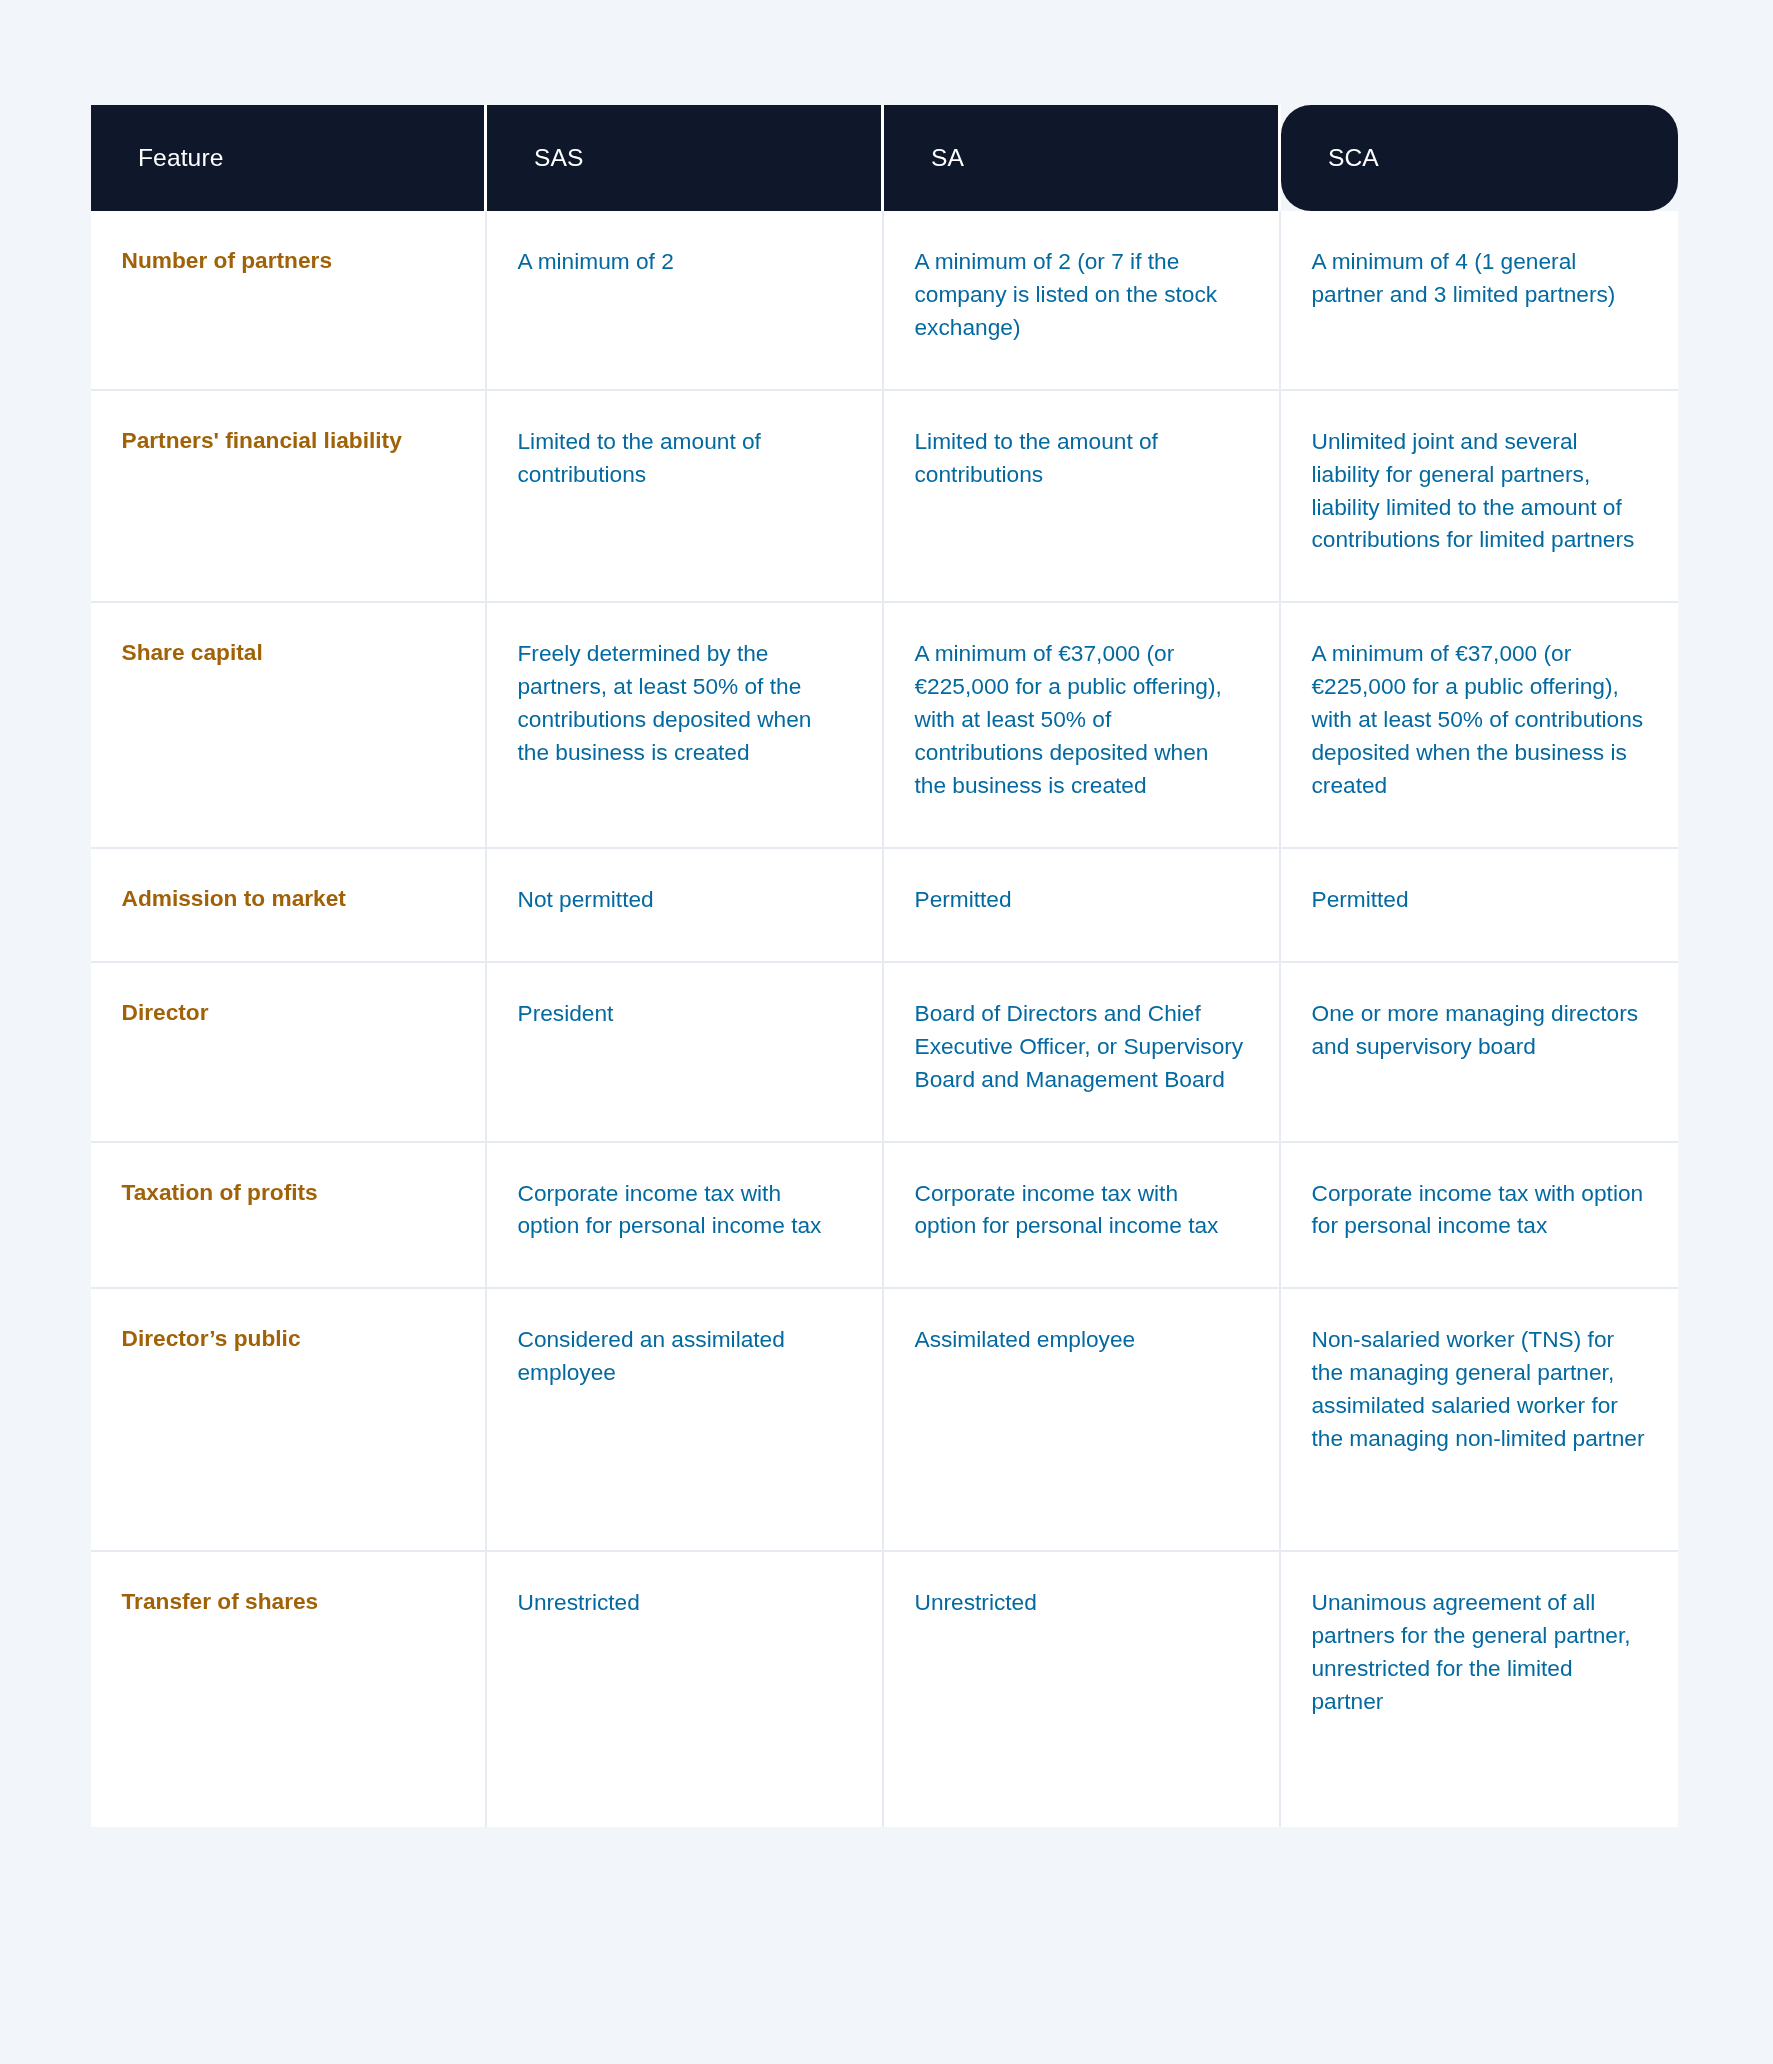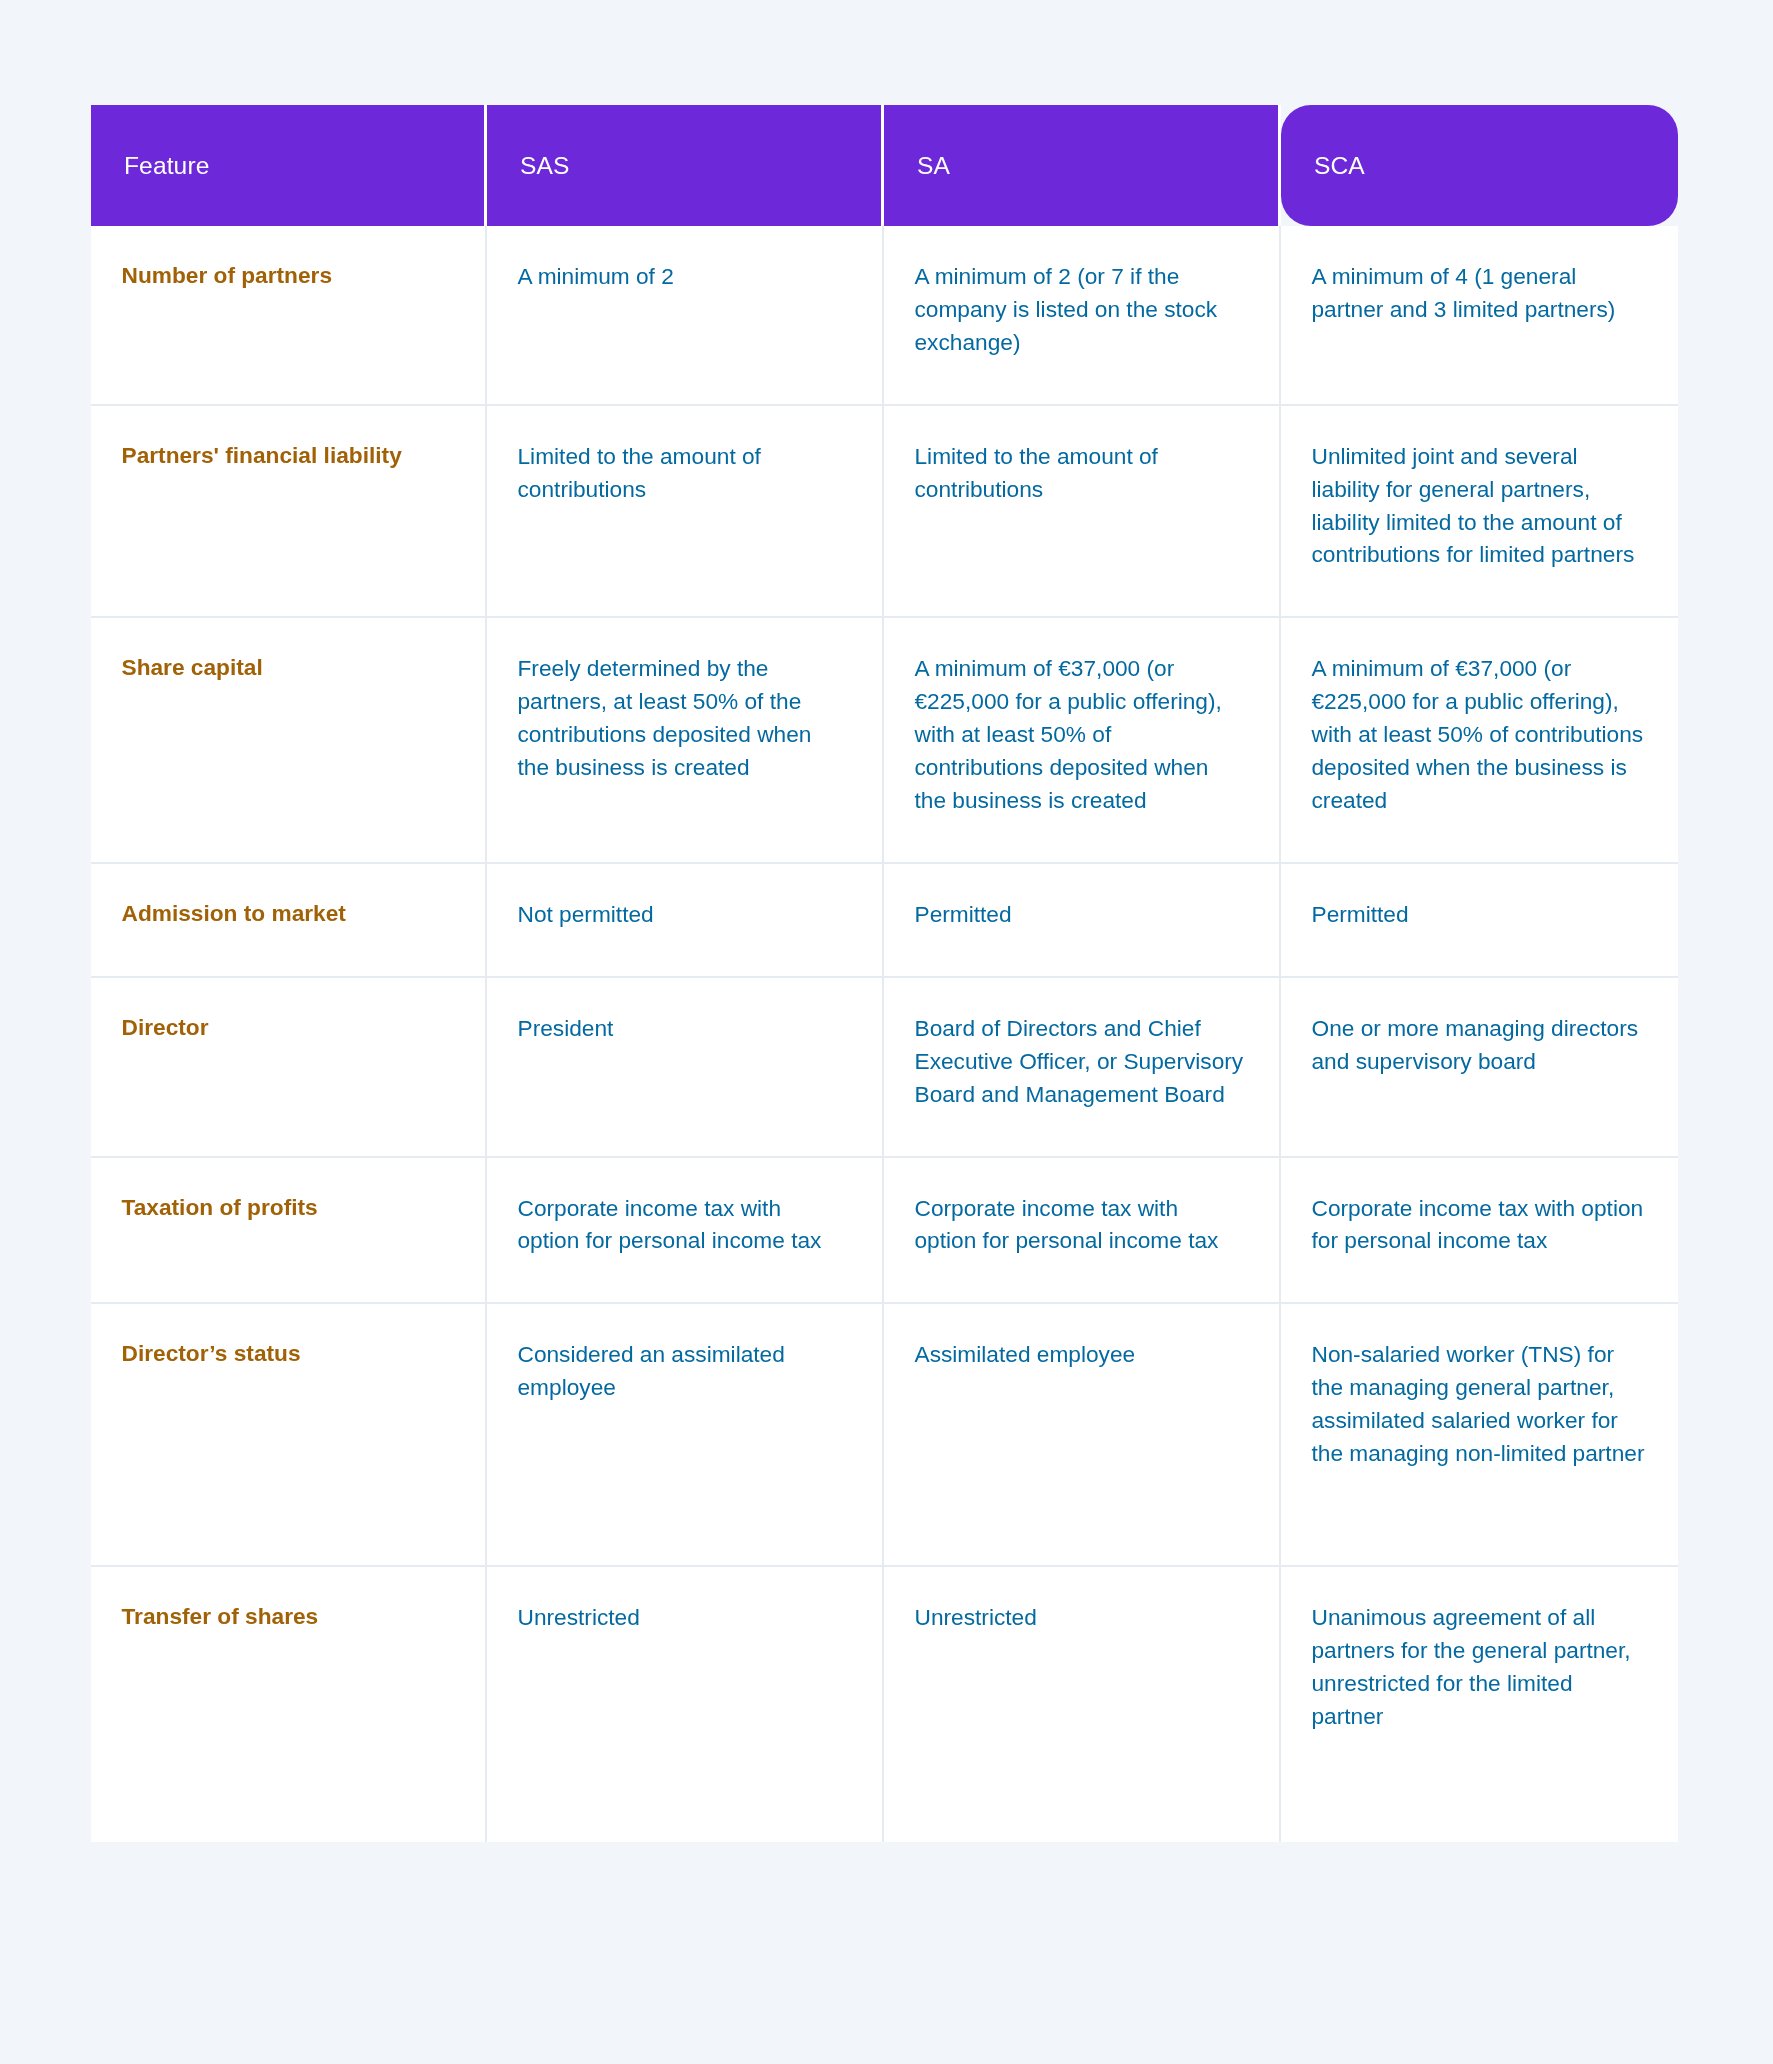--- a/index.html
+++ b/index.html
@@ -25,29 +25,29 @@
     left: 91px;
     top: 105px;
     width: 1587px;
     border-collapse: separate;
     border-spacing: 0;
     table-layout: fixed;
   }
 
   
   .comparison-table thead th {
-    background: #6d28d9;
+    background: #0f172a;
     color: #ffffff;
     font-size: 24.6px;
     font-weight: 400;
     line-height: 1.3;
     text-align: left;
     vertical-align: middle;
-    height: 121px;
-    padding: 0 0 0 33px;
+    height: 106px;
+    padding: 0 0 0 47px;
     border-right: 3.9px solid #ffffff;
     letter-spacing: 0.1px;
   }
   .comparison-table thead th:last-child {
     border-right: none;
     border-radius: 30px;
   }
 
   
   .comparison-table tbody td {
@@ -150,21 +150,21 @@
       </tr>
 
       <tr class="r5">
         <td class="feature-cell">Taxation of profits</td>
         <td>Corporate income tax with option for personal income tax</td>
         <td>Corporate income tax with option for personal income tax</td>
         <td>Corporate income tax with option for personal income tax</td>
       </tr>
 
       <tr class="r6">
-        <td class="feature-cell">Director’s status</td>
+        <td class="feature-cell">Director’s public</td>
         <td>Considered an assimilated employee</td>
         <td>Assimilated employee</td>
         <td>Non-salaried worker (TNS) for the managing general partner, assimilated salaried worker for the managing non-limited partner</td>
       </tr>
 
       <tr class="r7">
         <td class="feature-cell">Transfer of shares</td>
         <td>Unrestricted</td>
         <td>Unrestricted</td>
         <td>Unanimous agreement of all partners for the general partner, unrestricted for the limited partner</td>

